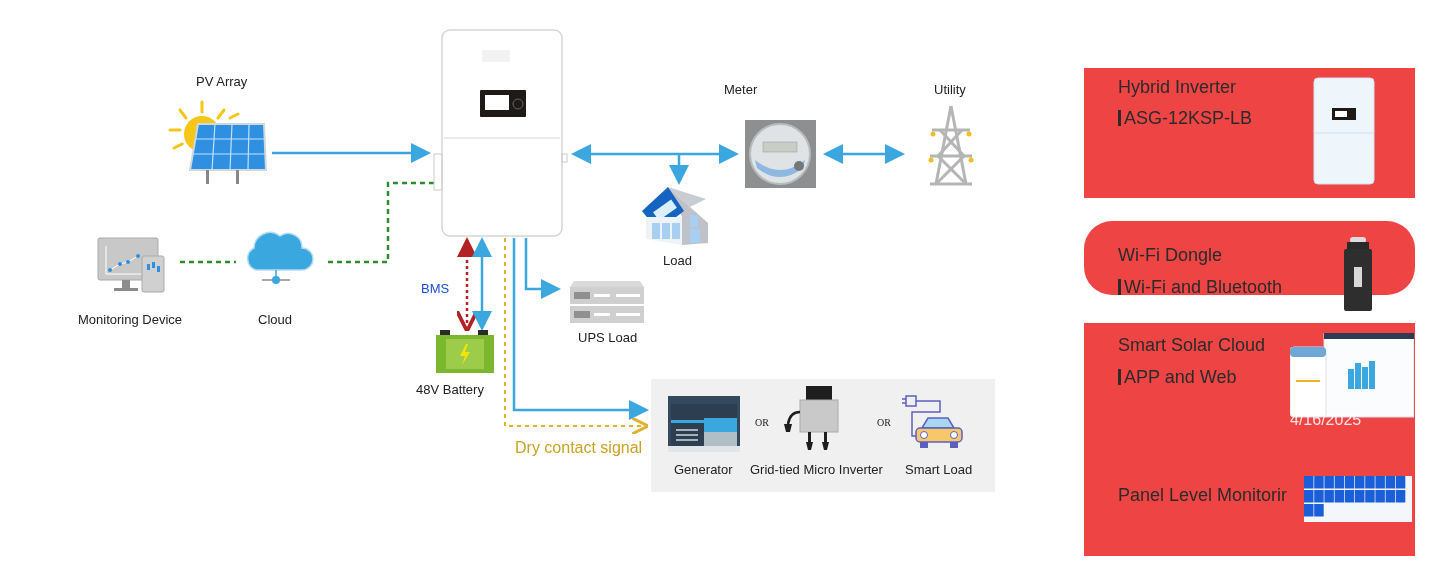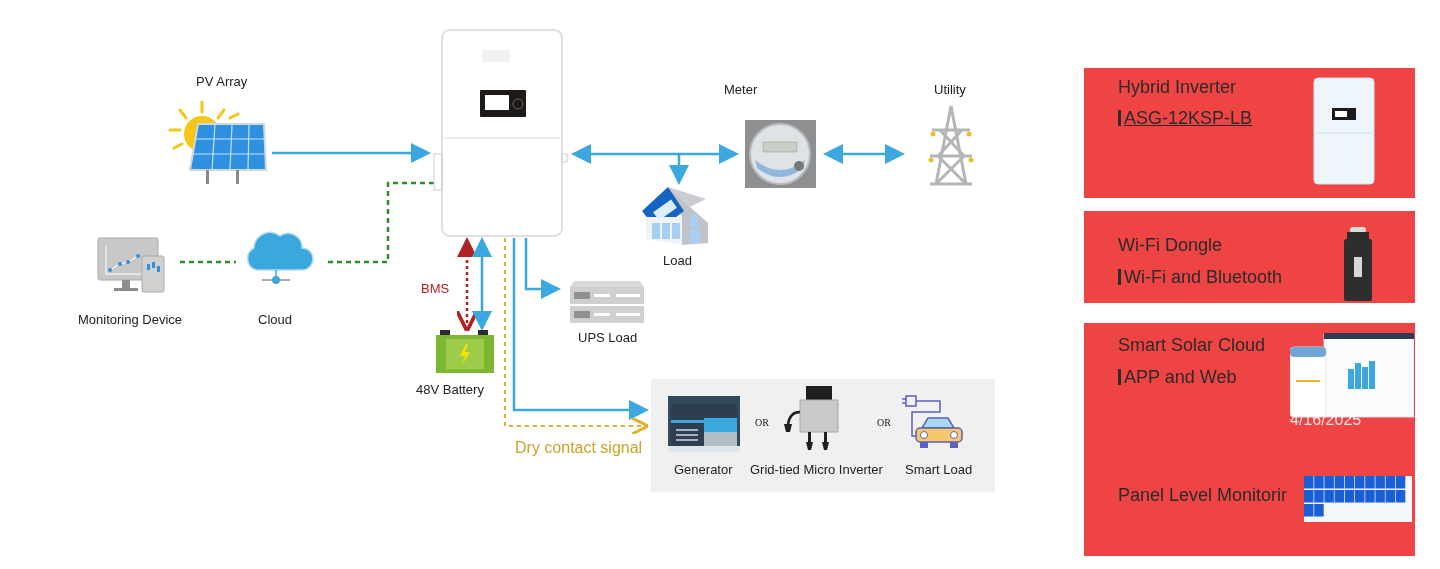--- a/index.html
+++ b/index.html
@@ -154,21 +154,21 @@
 <div class="lbl" style="left:78px;top:312px;">Monitoring Device</div>
 
 <svg class="abs" style="left:240px;top:226px;" width="76" height="62">
   <path d="M16,44 A12,12 0 0 1 14,22 A16,16 0 0 1 40,10 A14,14 0 0 1 62,22 A11,11 0 0 1 62,44 z" fill="#3aa7df" stroke="#b3dcf3" stroke-width="1.5"></path>
   <line x1="36" y1="44" x2="36" y2="52" stroke="#3aa7df" stroke-width="1.5"></line>
   <line x1="22" y1="54" x2="50" y2="54" stroke="#555" stroke-width="1"></line>
   <circle cx="36" cy="54" r="4" fill="#3aa7df"></circle>
 </svg>
 <div class="lbl" style="left:258px;top:312px;">Cloud</div>
 
-<div class="lbl" style="left:421px;top:281px;color:#b91c1c;">BMS</div>
+<div class="lbl" style="left:421px;top:281px;color:#1d4ed8;">BMS</div>
 
 <svg class="abs" style="left:434px;top:330px;" width="62" height="44">
   <rect x="6" y="0" width="10" height="6" fill="#2b2b2b"></rect>
     <rect x="44" y="0" width="10" height="6" fill="#2b2b2b"></rect>
   <rect x="2" y="5" width="58" height="38" fill="#7cb82f"></rect>
   <rect x="12" y="9" width="38" height="30" fill="#9ccc4a"></rect>
   <polygon points="32,14 26,26 31,26 28,35 36,22 31,22 34,14" fill="#f5e400"></polygon>
 </svg>
 <div class="lbl" style="left:416px;top:382px;">48V Battery</div>
 
@@ -224,30 +224,30 @@
     <circle cx="52" cy="43" r="3.5" fill="#fff" stroke="#5b5fbf"></circle>
   <rect x="18" y="50" width="8" height="6" fill="#5b5fbf"></rect>
     <rect x="48" y="50" width="8" height="6" fill="#5b5fbf"></rect>
 </svg>
 <div class="lbl" style="left:674px;top:462px;">Generator</div>
 <div class="lbl" style="left:750px;top:462px;">Grid-tied Micro Inverter</div>
 <div class="lbl" style="left:905px;top:462px;">Smart Load</div>
 
 <div class="card" style="top:68px;height:130px;">
   <div class="t1" style="top:9px;">Hybrid Inverter</div>
-  <div class="t2" style="top:40px;text-decoration:underline;"><span class="bar"></span><span>ASG-12KSP-LB</span></div>
+  <div class="t2" style="top:40px;"><span class="bar"></span><span>ASG-12KSP-LB</span></div>
   <svg class="abs" style="left:224px;top:8px;" width="72" height="112">
     <rect x="6" y="2" width="60" height="106" rx="4" fill="#eef6fc" stroke="#cfe0ee"></rect>
     <line x1="7" y1="57" x2="65" y2="57" stroke="#cfe0ee"></line>
     <rect x="24" y="32" width="24" height="12" fill="#1e1a18"></rect>
       <rect x="27" y="35" width="12" height="6" fill="#fff"></rect>
   </svg>
 </div>
 
-<div class="card" style="top:211px;height:92px;">
+<div class="card" style="top:221px;height:74px;border-radius:28px;">
   <div class="t1" style="top:24px;">Wi-Fi Dongle</div>
   <div class="t2" style="top:56px;"><span class="bar"></span><span>Wi-Fi and Bluetooth</span></div>
   <svg class="abs" style="left:258px;top:16px;" width="34" height="76">
     <rect x="8" y="0" width="16" height="6" rx="3" fill="#ddd"></rect>
     <rect x="5" y="5" width="22" height="8" fill="#2a2a2a"></rect>
     <rect x="2" y="12" width="28" height="62" rx="2" fill="#2e2e2e"></rect>
     <rect x="12" y="30" width="8" height="20" fill="#d8d8d8"></rect>
   </svg>
 </div>
 

